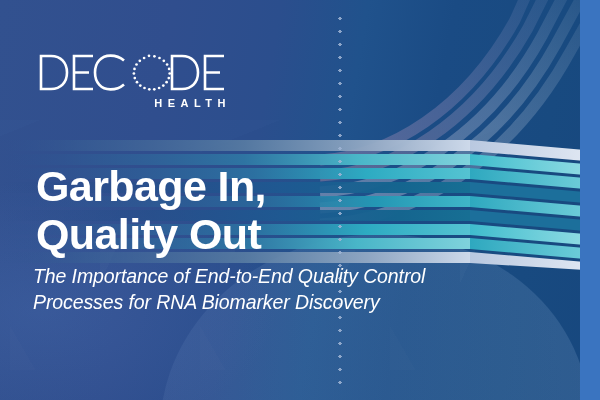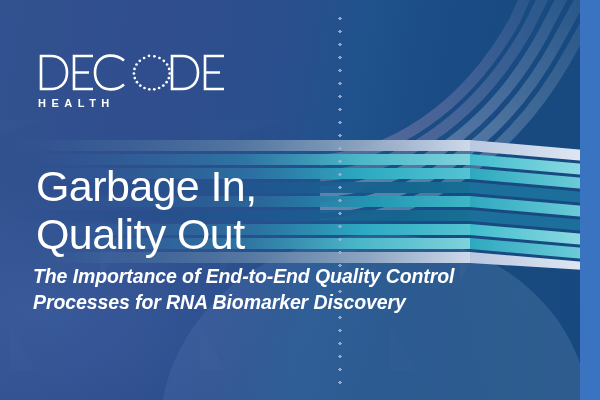--- a/index.html
+++ b/index.html
@@ -106,51 +106,51 @@
     position: absolute;
     left: 38px; top: 52px;
     width: 195px;
   }
   .logo-word {
     position: relative;
     height: 42px;
   }
   .logo-word svg { display: block; }
   .logo-health {
-    text-align: left;
+    text-align: right;
     color: #ffffff;
     font-size: 11px;
     font-weight: 700;
     letter-spacing: 5.5px;
     margin-top: 3px;
     padding-right: 2px;
   }
 
   
   .title {
     position: absolute;
     left: 36px; top: 133px;
     width: 330px;
     color: #ffffff;
     font-size: 43px;
-    font-weight: 400;
+    font-weight: 700;
     line-height: 1.13;
     letter-spacing: -0.6px;
   }
   .title .line { display: block; white-space: nowrap; }
 
   
   .subtitle {
     position: absolute;
     left: 33px; top: 263px;
     width: 520px;
     color: #ffffff;
     font-size: 19.5px;
     font-style: italic;
-    font-weight: 700;
+    font-weight: 400;
     line-height: 1.34;
     letter-spacing: -0.1px;
   }
   .subtitle .line { display: block; }
 
   
   .date-block {
     position: absolute;
     left: 32px; top: 348px;
   }

